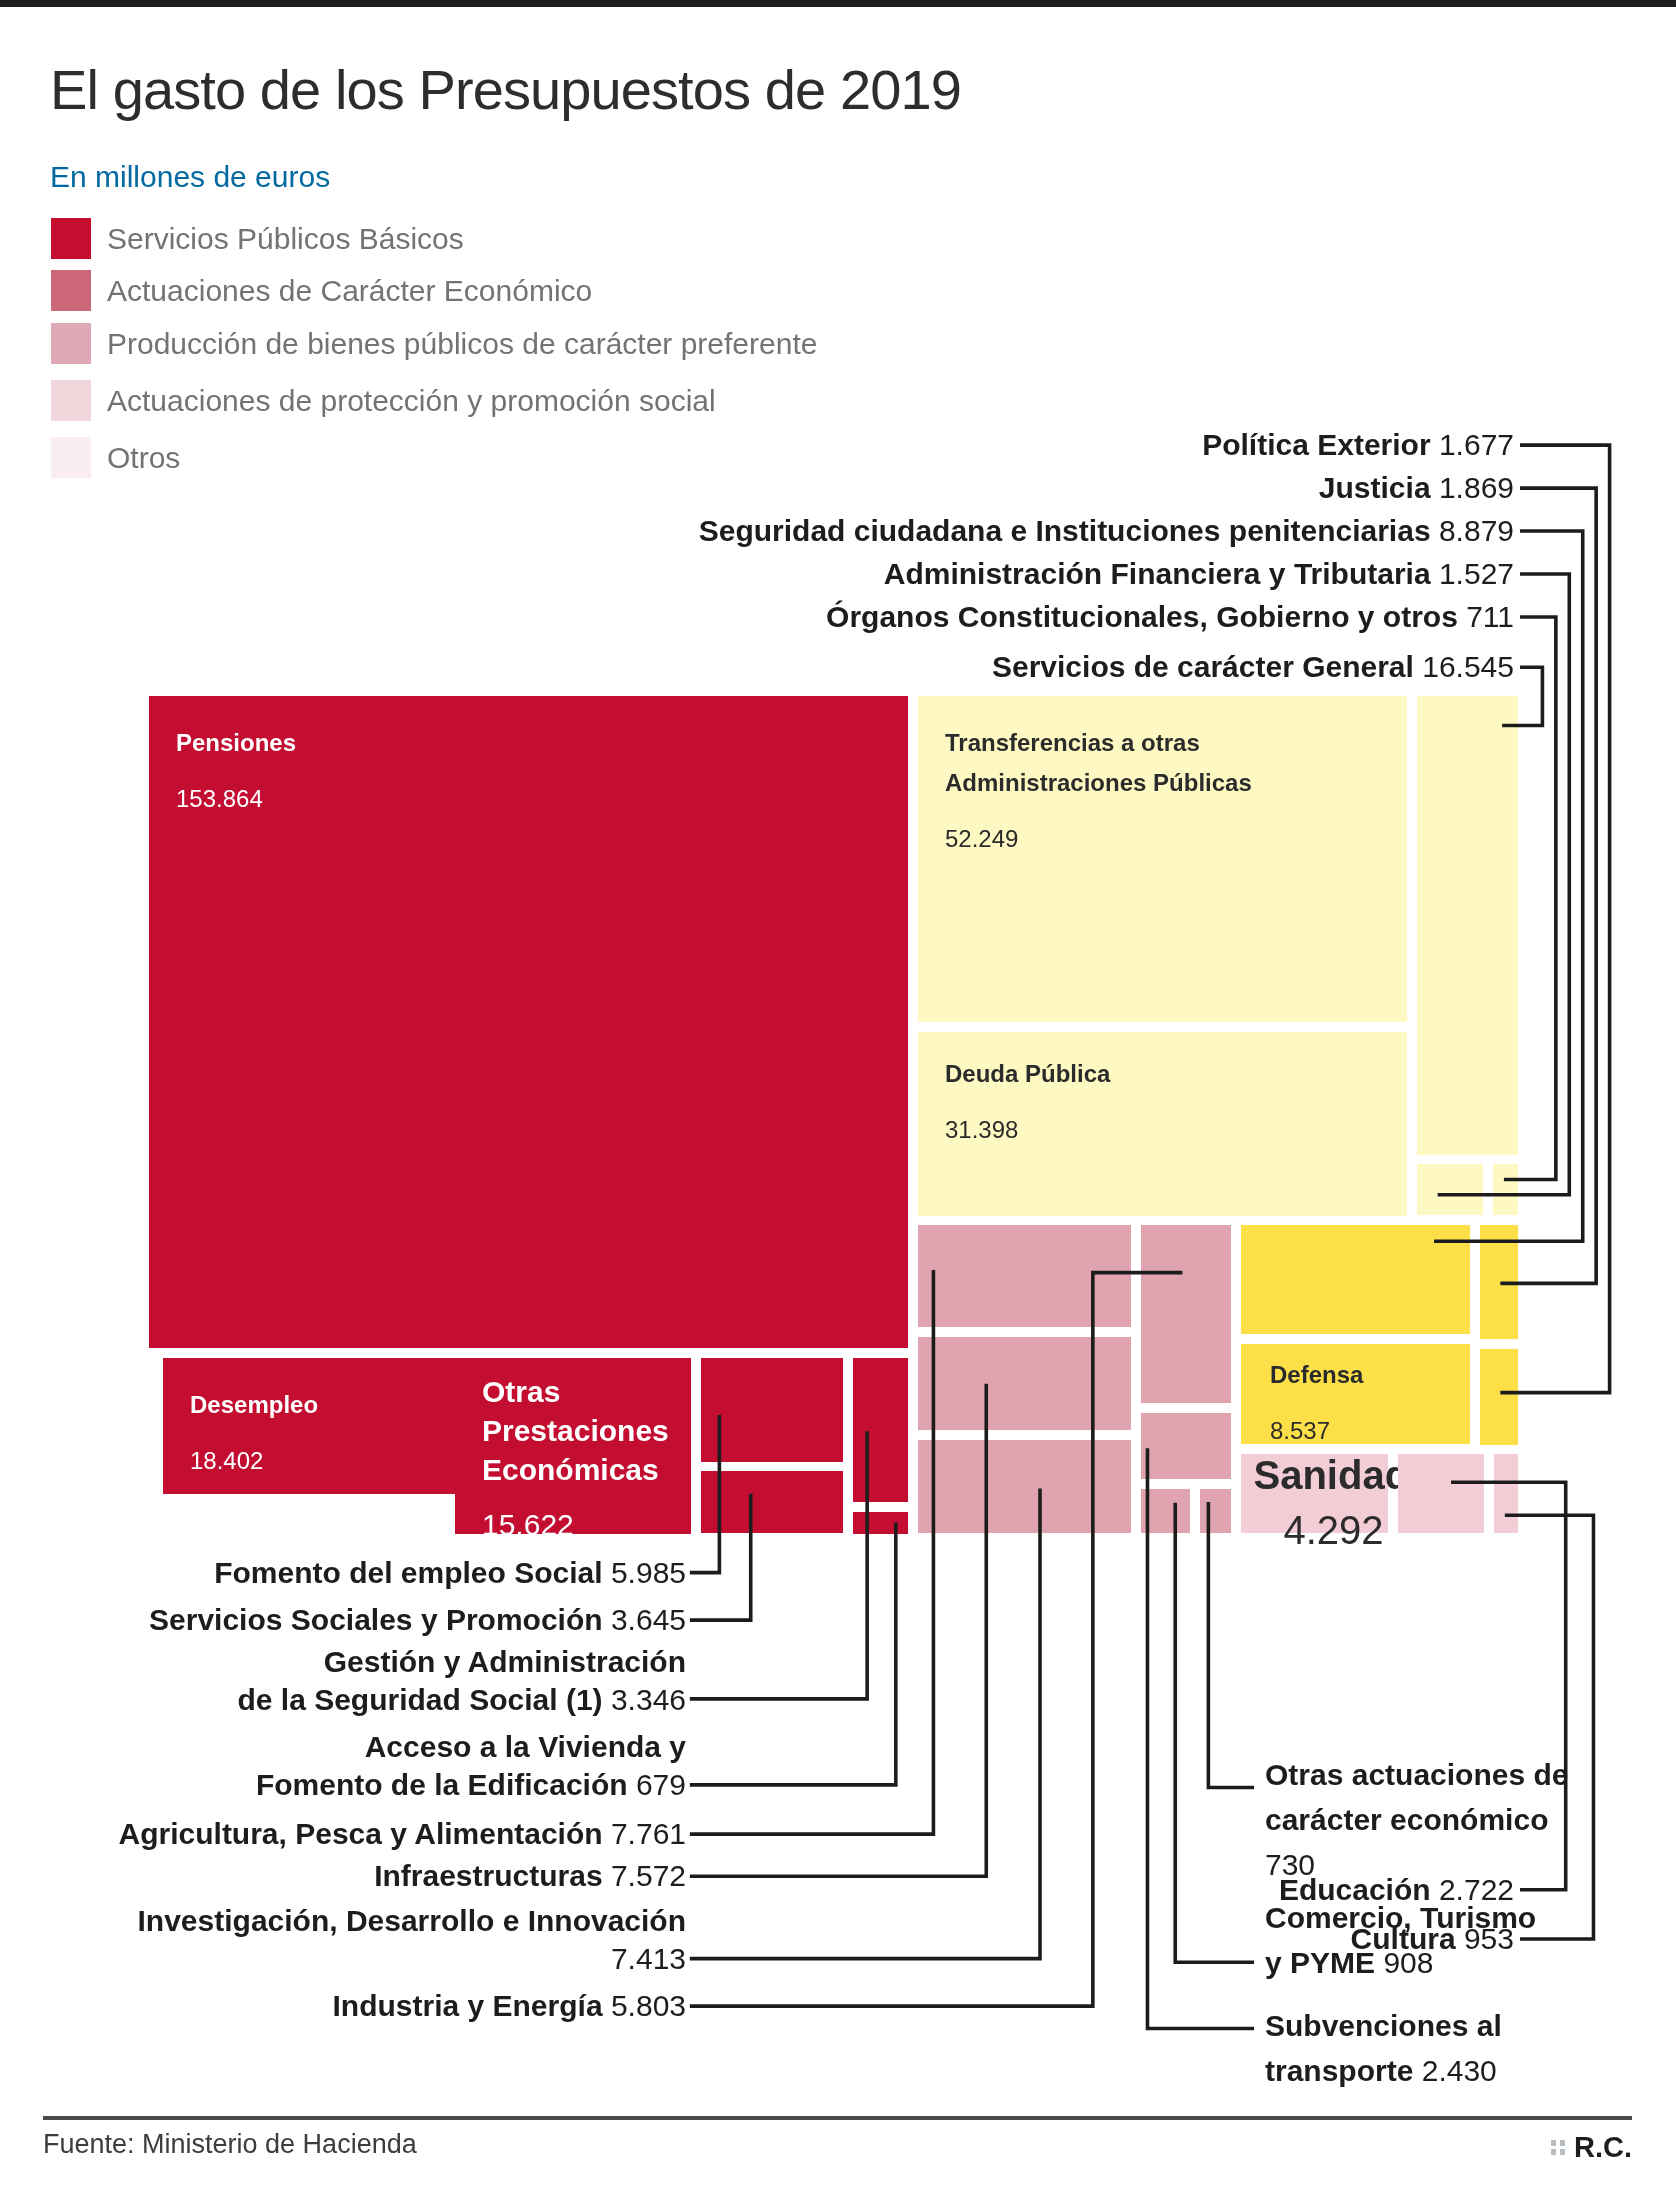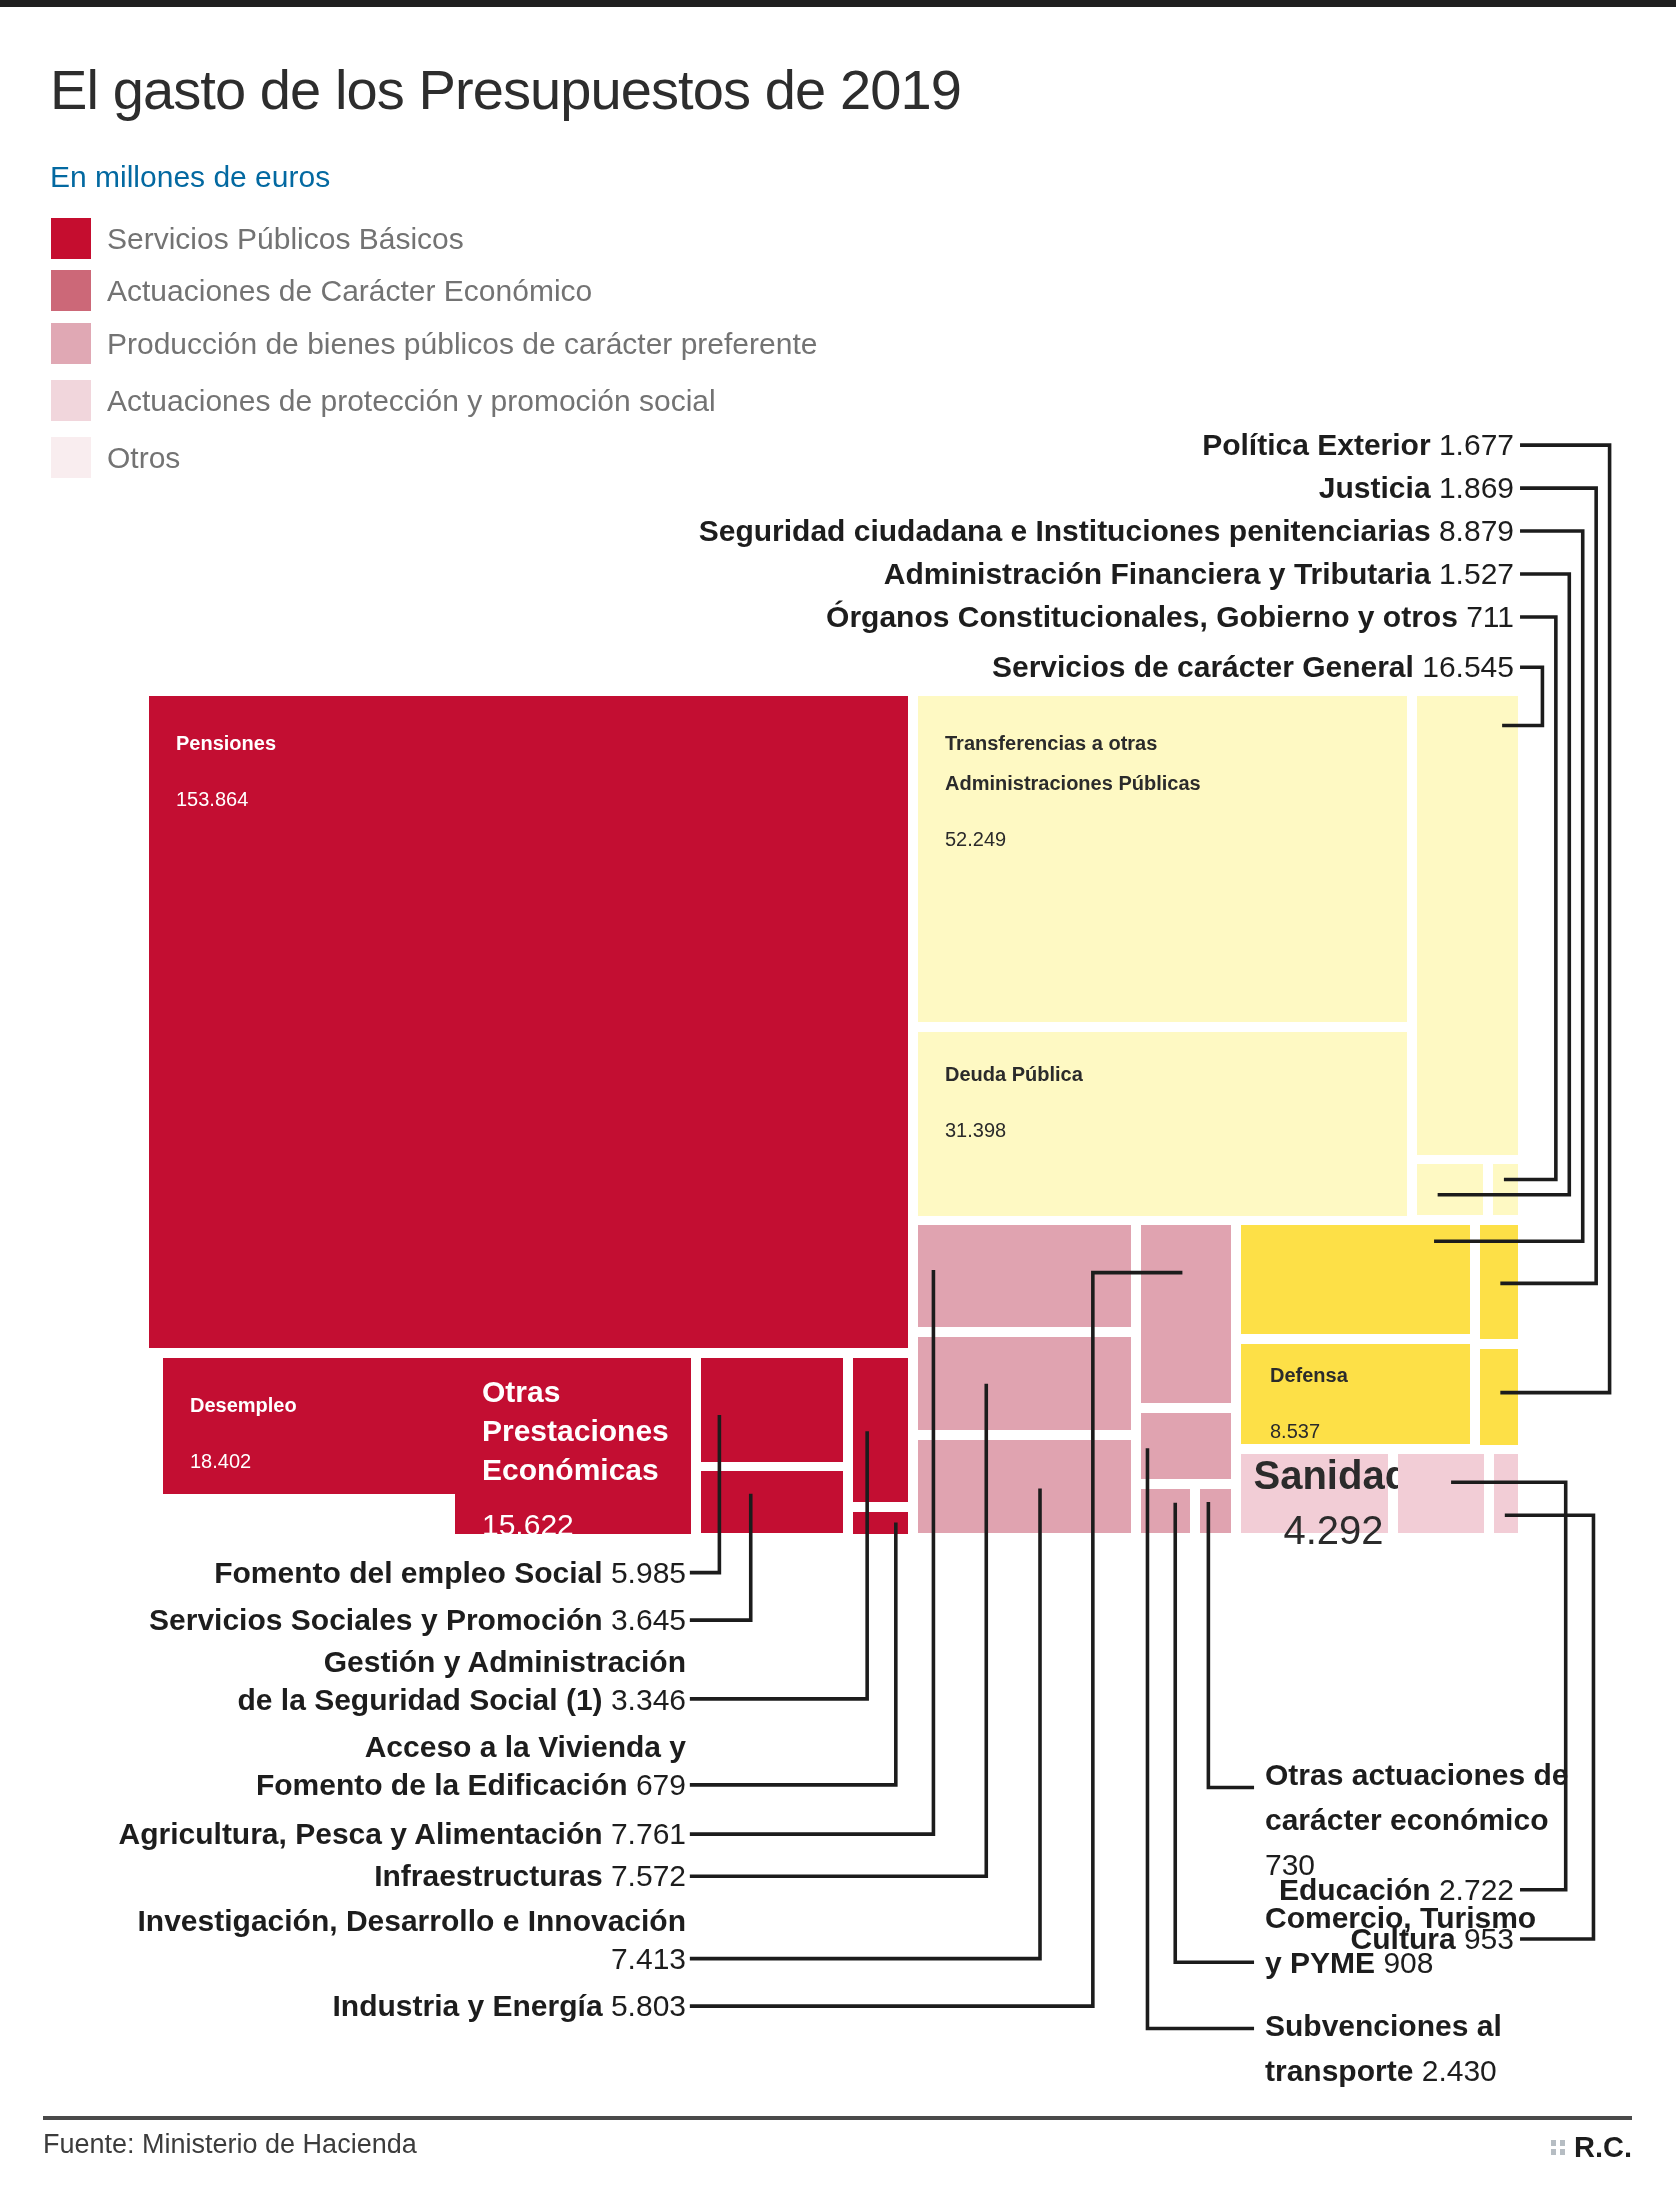--- a/index.html
+++ b/index.html
@@ -10,21 +10,21 @@
   .subtitle{position:absolute;left:50px;top:140px;font-size:30px;color:#0369a1;margin-top:20px;}
   .legend-item{position:absolute;left:51px;height:41px;display:flex;align-items:center;}
   .sw{display:inline-block;width:40px;height:41px;margin-right:16px;flex:0 0 40px;}
   .legend-item span.lbl{font-size:30px;color:#737373;white-space:nowrap;}
   .blk{position:absolute;box-sizing:border-box;}
   .c1{background:#c30e32;}
   .c2{background:#fef9c3;}
   .c3{background:#e0a3b0;}
   .c4{background:#f2cdd6;}
   .c5{background:#fde047;}
-  .blab{position:absolute;inset:0;padding:27px 0 0 27px;font-size:20px;line-height:40px;color:#2b2b2b;}
+  .blab{position:absolute;inset:0;padding:27px 0 0 27px;font-size:24px;line-height:40px;color:#2b2b2b;}
   .blab .bn{font-weight:700;}
   .blab .bv{font-weight:400;margin-top:16px;}
   .w{color:#fff;}
   .tc{position:absolute;right:163px;font-size:30px;line-height:38px;white-space:nowrap;text-align:right;}
   .lc{position:absolute;right:991px;font-size:30px;line-height:38px;white-space:nowrap;text-align:right;}
   .rcall{position:absolute;left:1265px;font-size:30px;line-height:45px;white-space:nowrap;text-align:left;}
   .sc{position:absolute;right:163px;font-size:30px;line-height:38px;white-space:nowrap;text-align:right;}
   .tc b,.lc b,.rcall b,.sc b{font-weight:700;}
   .conn{position:absolute;left:0;top:0;}
   .footer-rule{position:absolute;left:43px;top:2116px;width:1589px;height:3.6px;background:#4a4a4a;}

